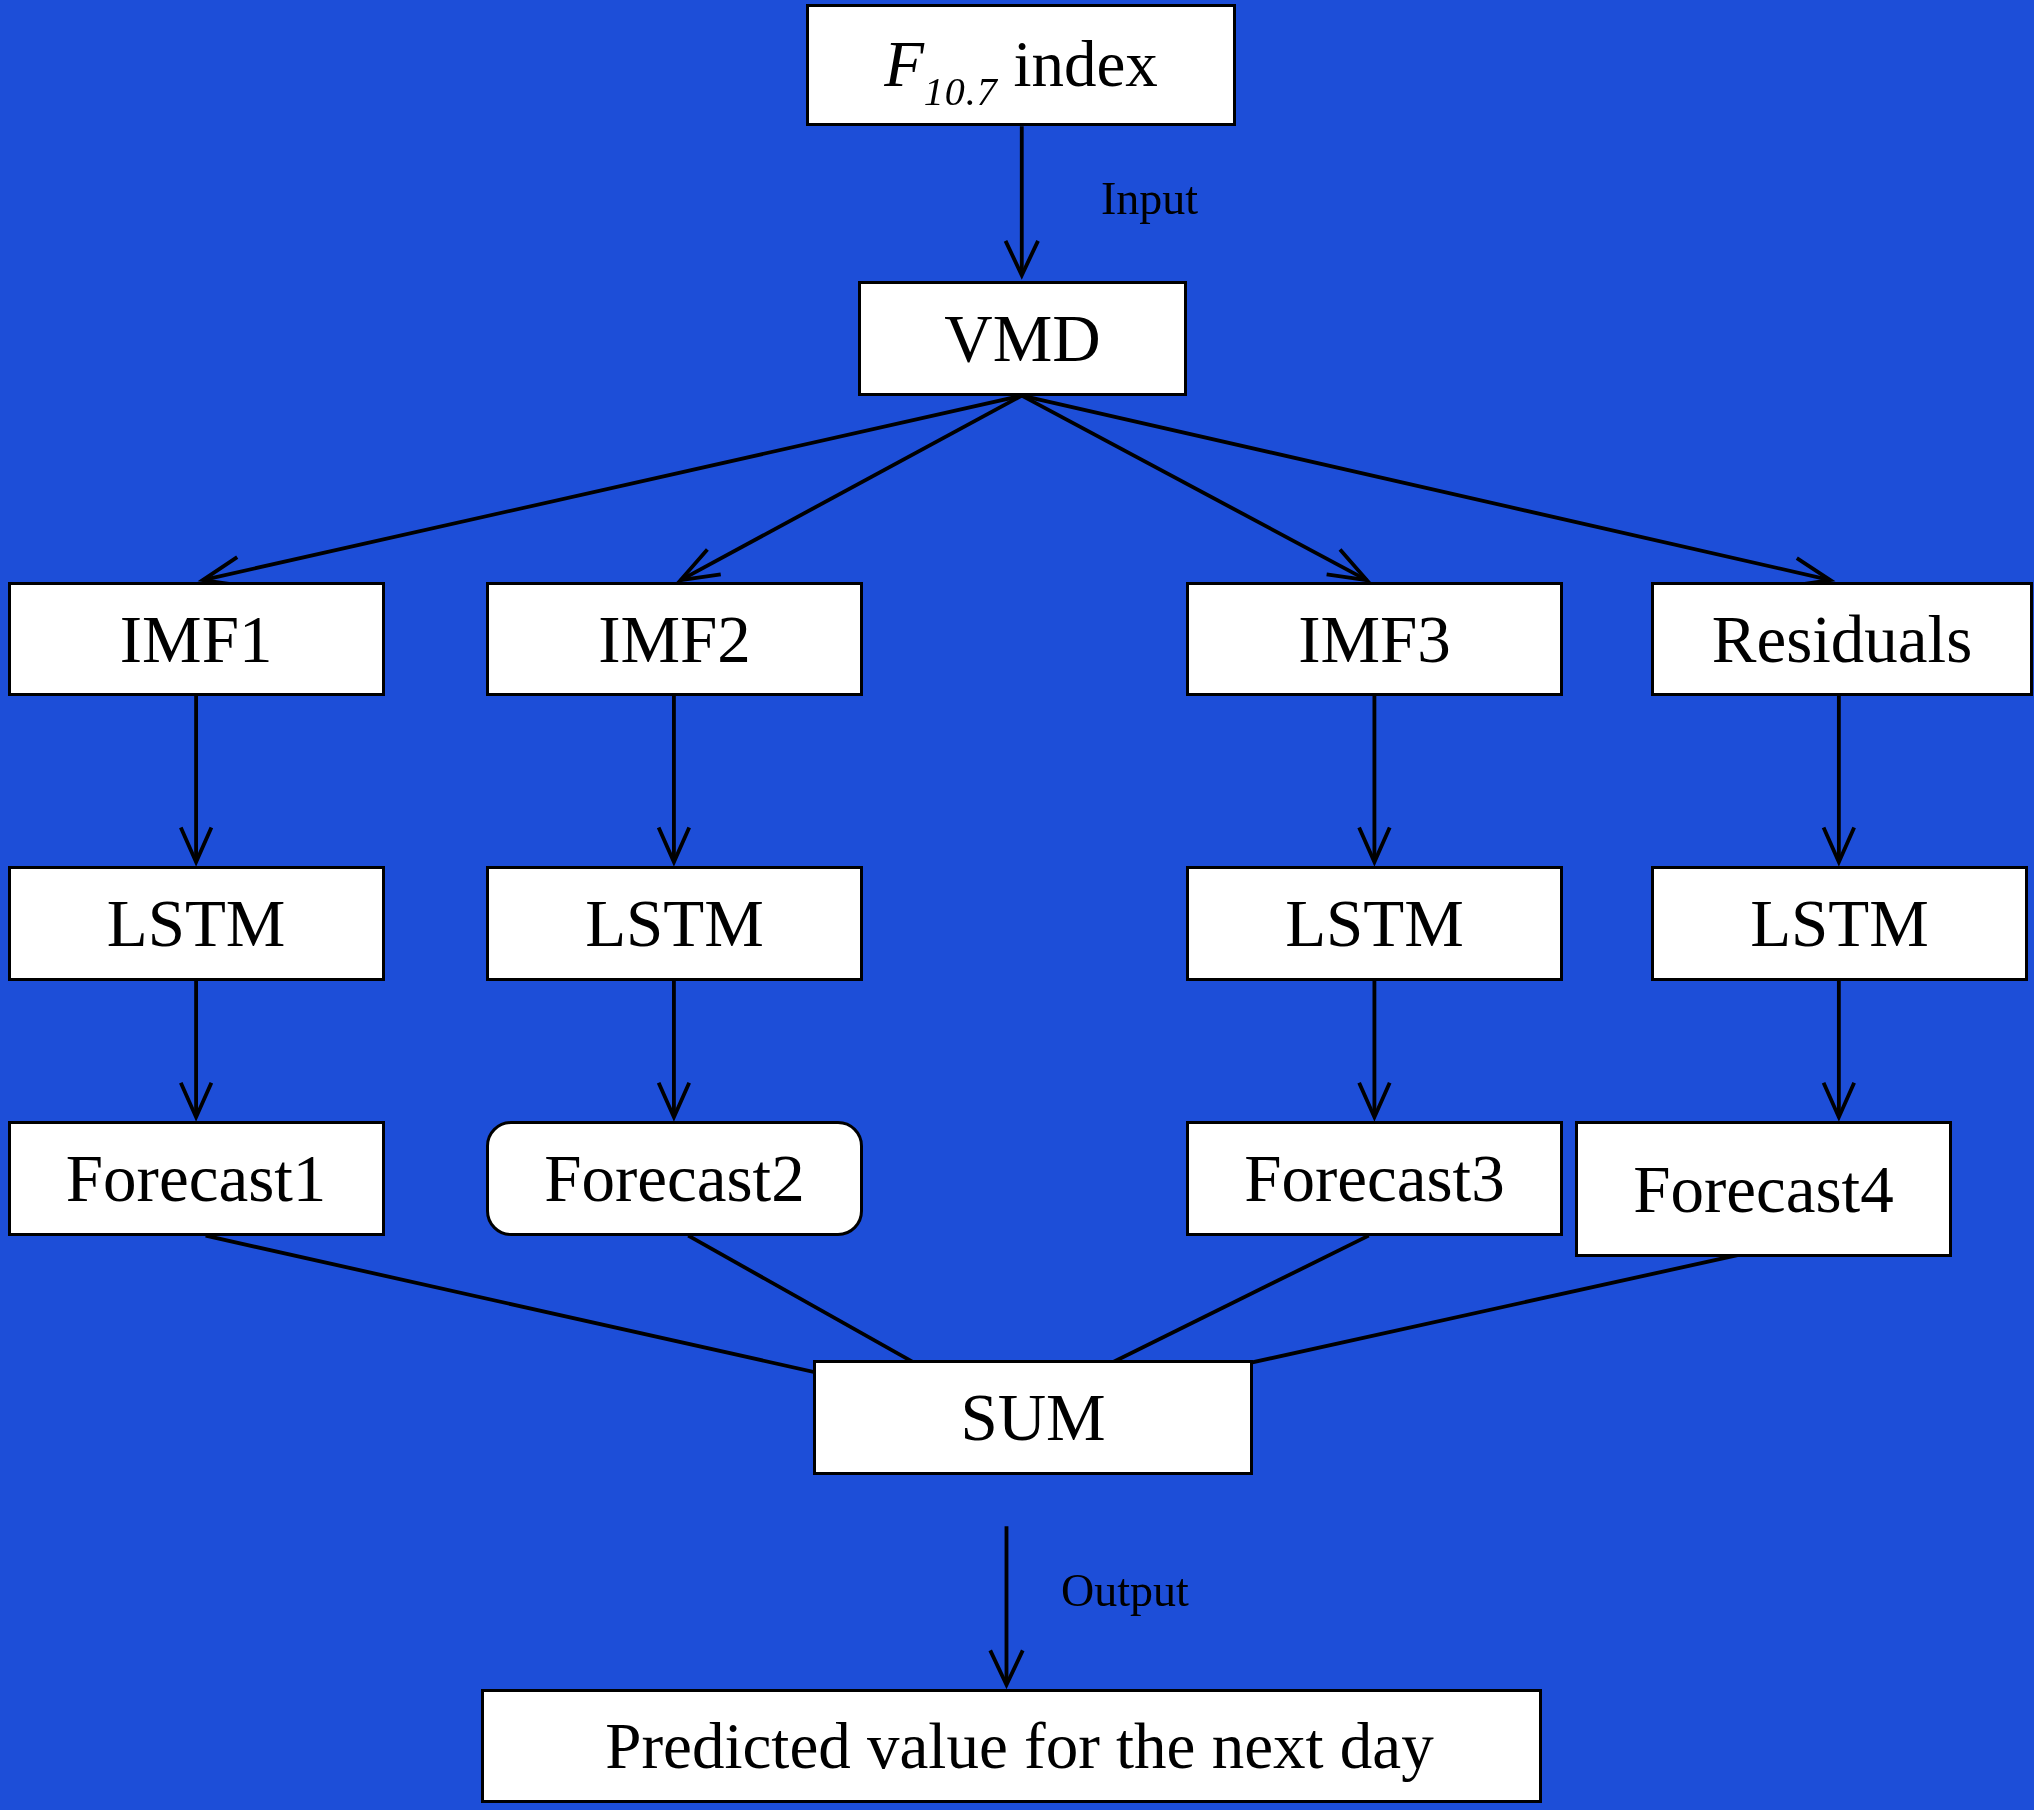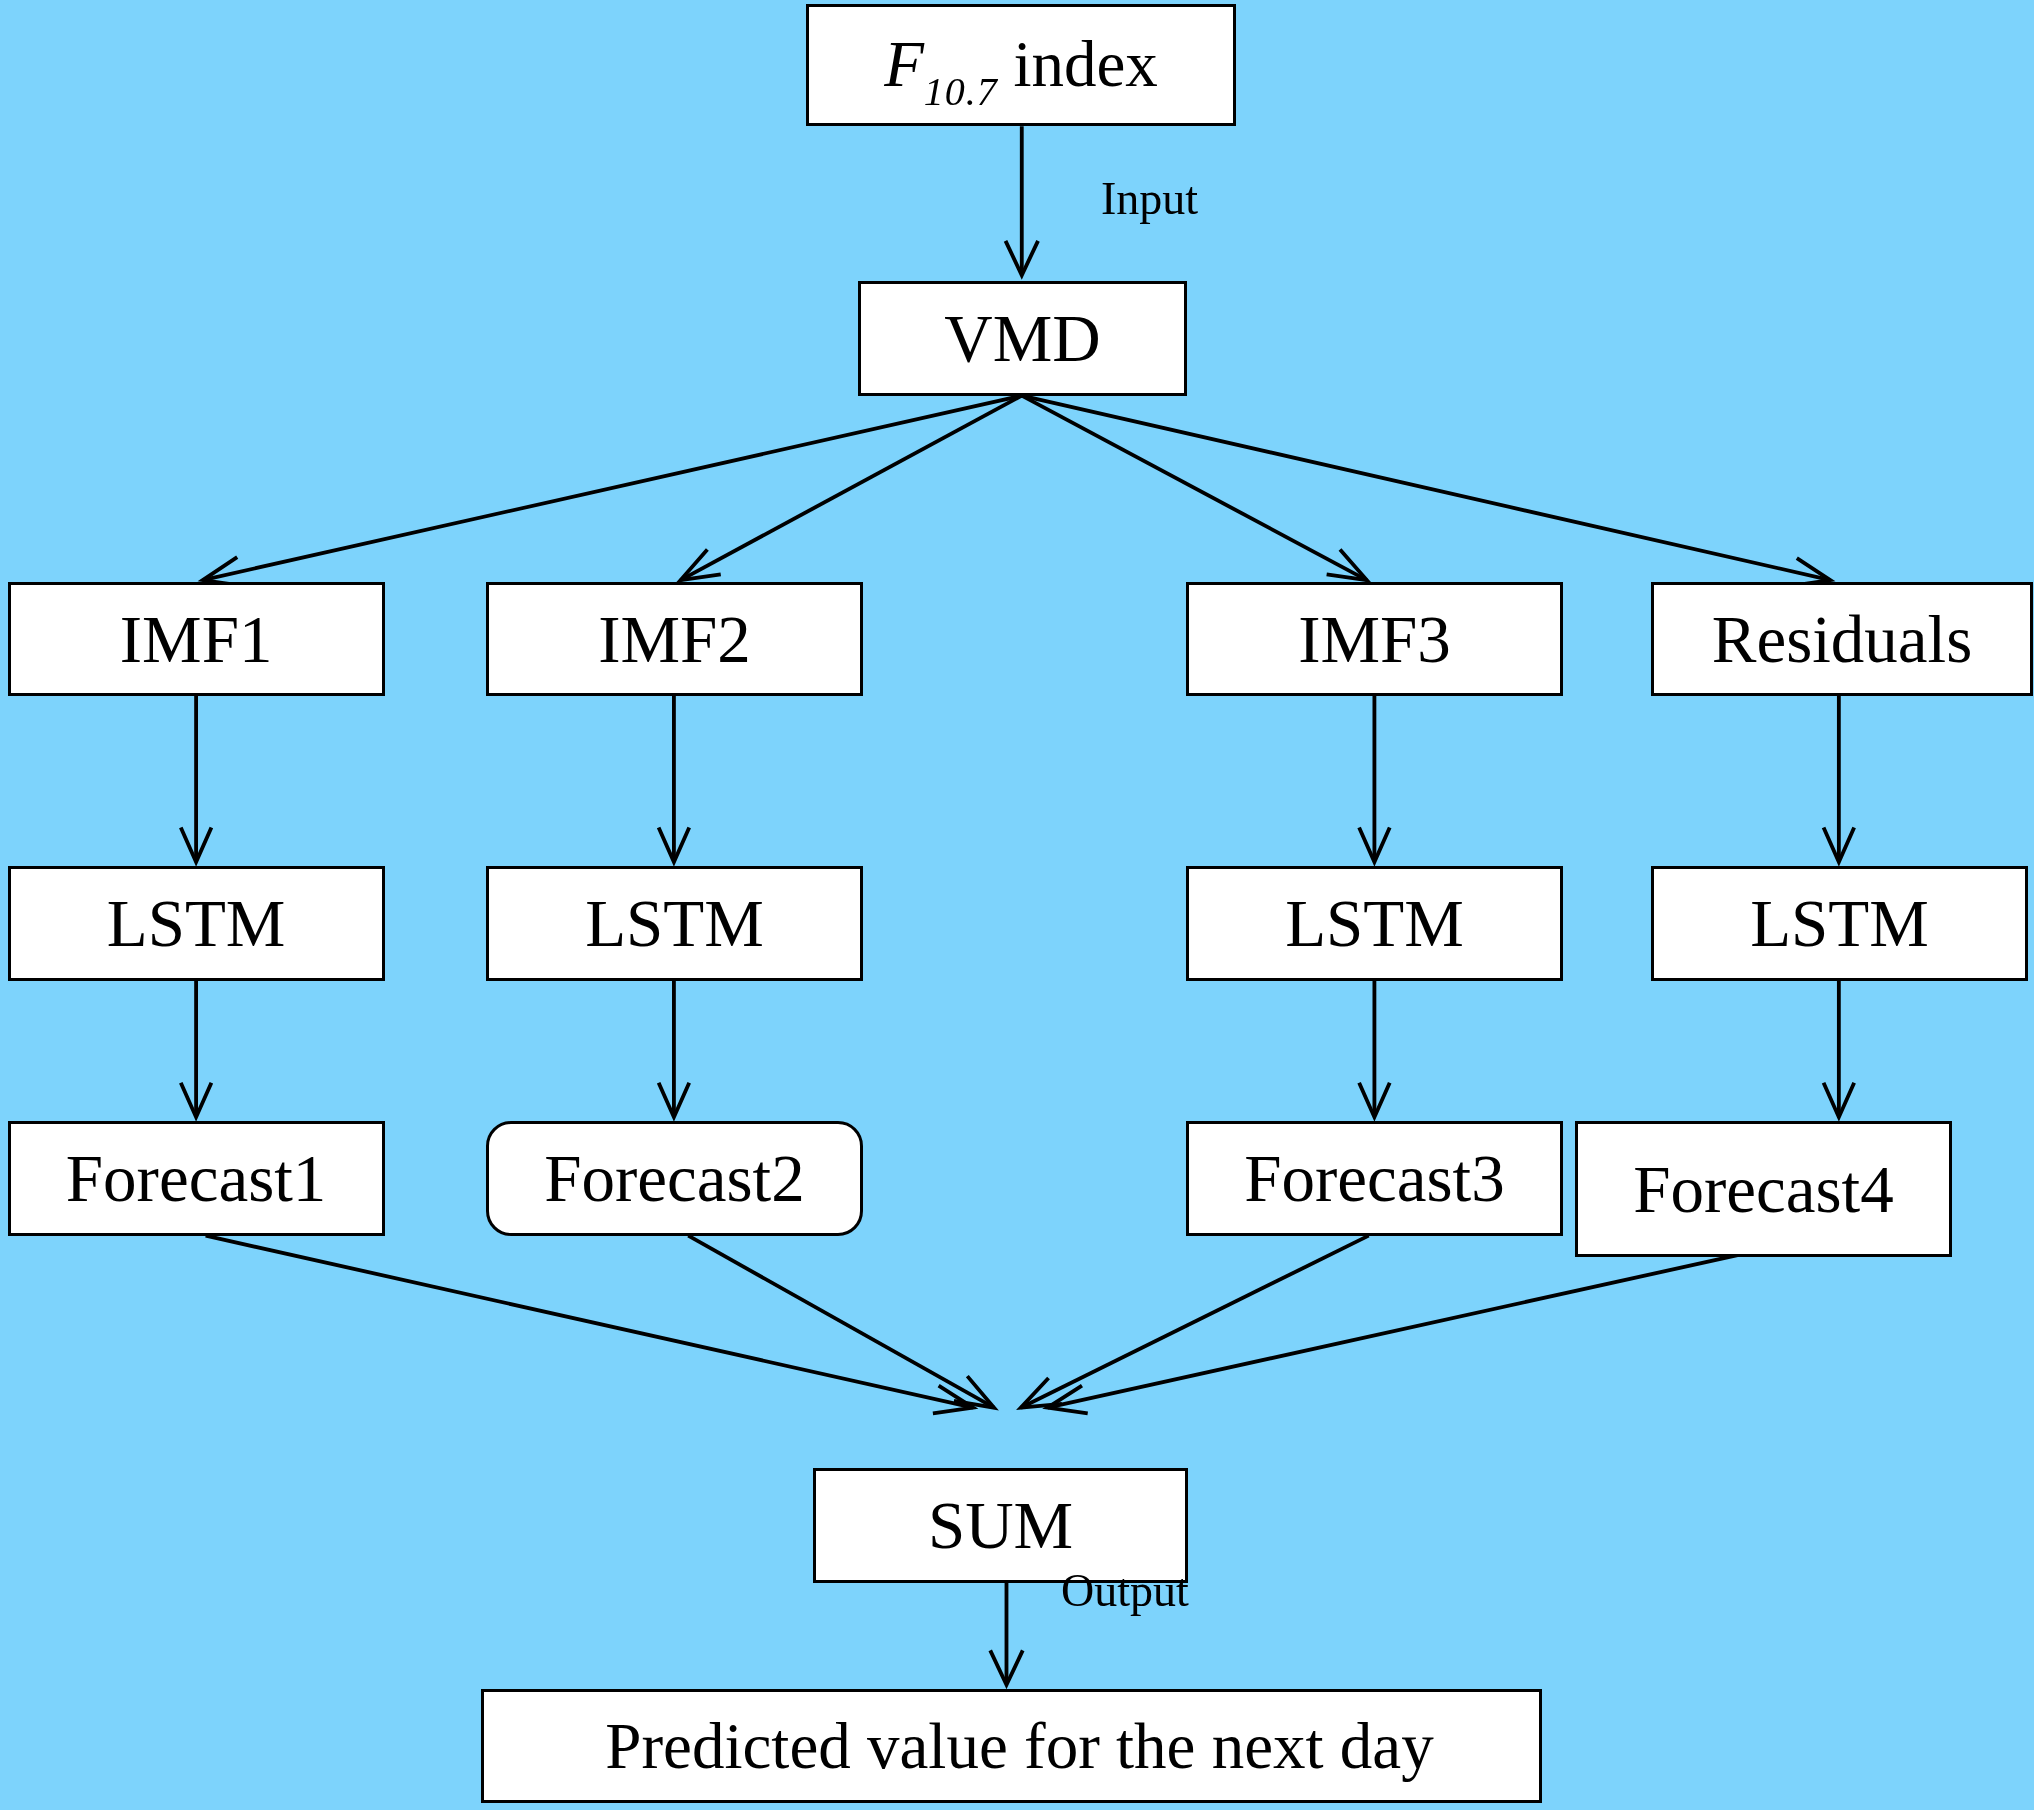--- a/index.html
+++ b/index.html
@@ -4,21 +4,21 @@
 <style>
   html, body {
     margin: 0;
     padding: 0;
     background: #ffffff;
   }
   .canvas {
     position: relative;
     width: 2034px;
     height: 1810px;
-    background: #7dd3fc;
+    background: #1d4ed8;
     font-family: "Liberation Serif", "DejaVu Serif", serif;
     color: #000000;
     overflow: hidden;
   }
   .connector-layer {
     position: absolute;
     left: 0;
     top: 0;
     width: 2034px;
     height: 1810px;
@@ -196,21 +196,21 @@
   <div class="box" style="left:486px; top:1121px; width:377px; height:115px;border-radius:25px;">
     <span>Forecast2</span>
   </div>
   <div class="box" style="left:1186px; top:1121px; width:377px; height:115px;justify-content:center;">
     <span>Forecast3</span>
   </div>
   <div class="box" style="left:1575px; top:1121px; width:377px; height:136px;">
     <span>Forecast4</span>
   </div>
 
-  <div class="box" style="left:813px; top:1468px; width:375px; height:115px;">
+  <div class="box" style="left:813px; top:1360px; width:440px; height:115px;">
     <span>SUM</span>
   </div>
 
   <div class="edge-label" style="left:1061px; top:1566px;">Output</div>
 
   <div class="box result-box" style="left:481px; top:1689px; width:1061px; height:114px;padding-left:16px;">
     <span>Predicted value for the next day</span>
   </div>
 
 </div>

